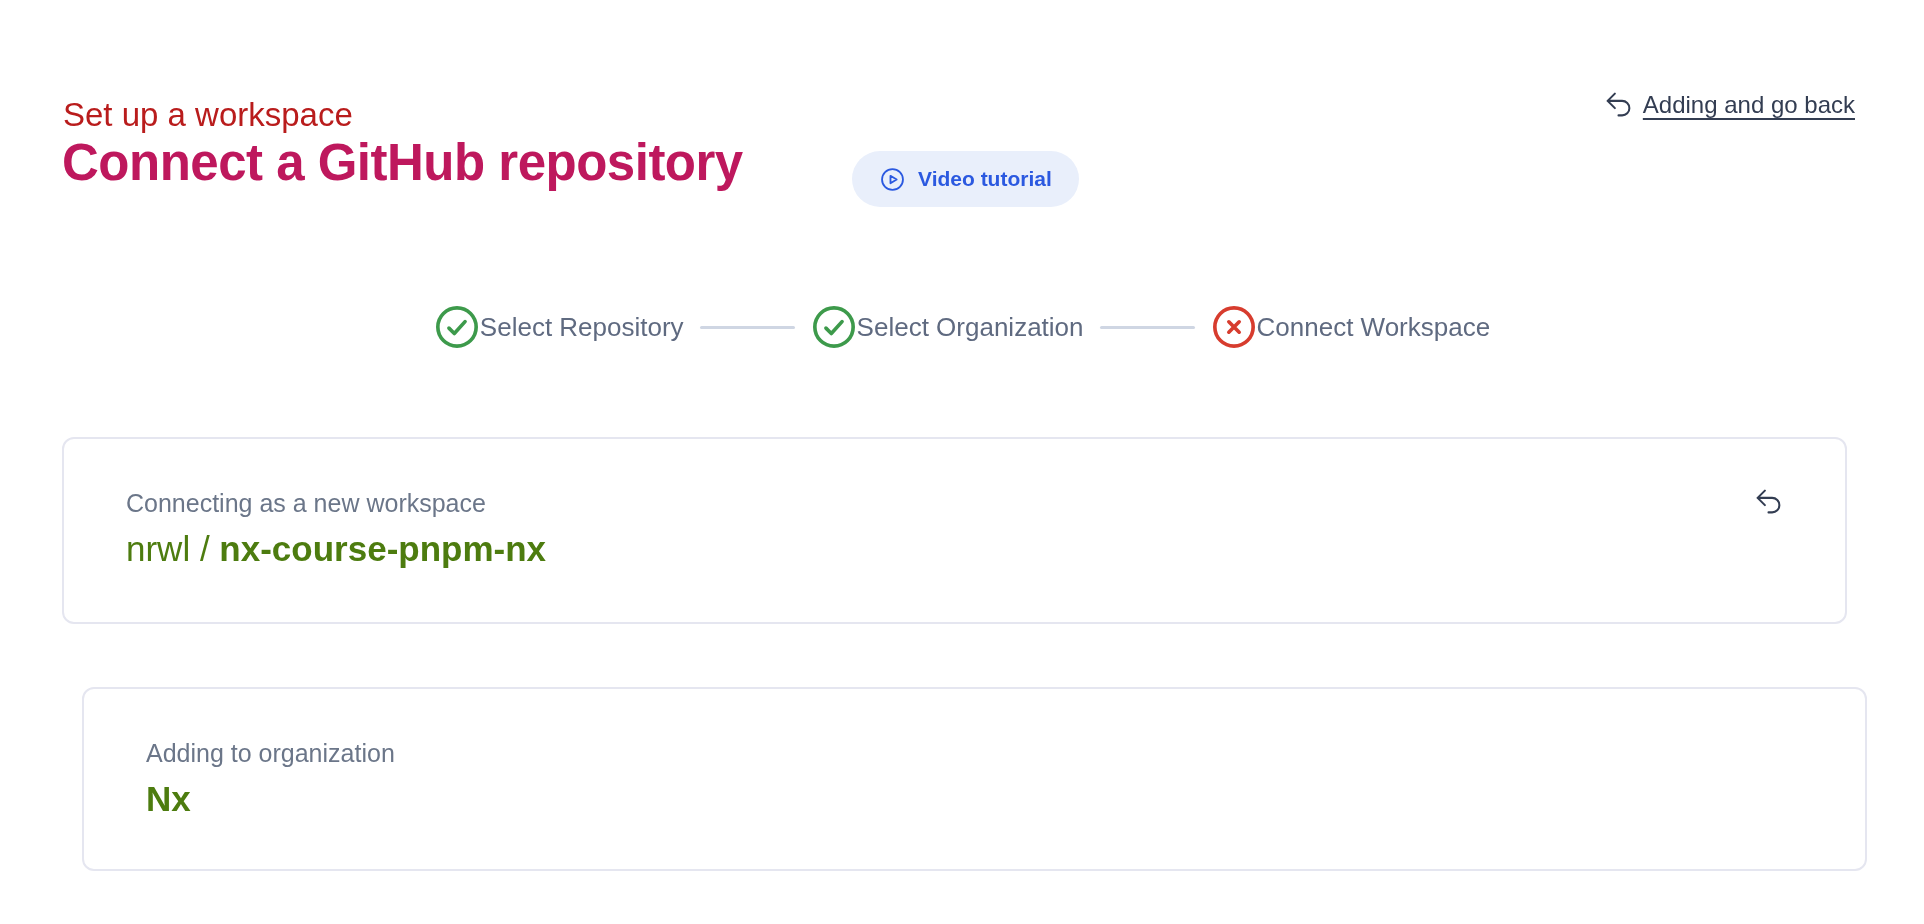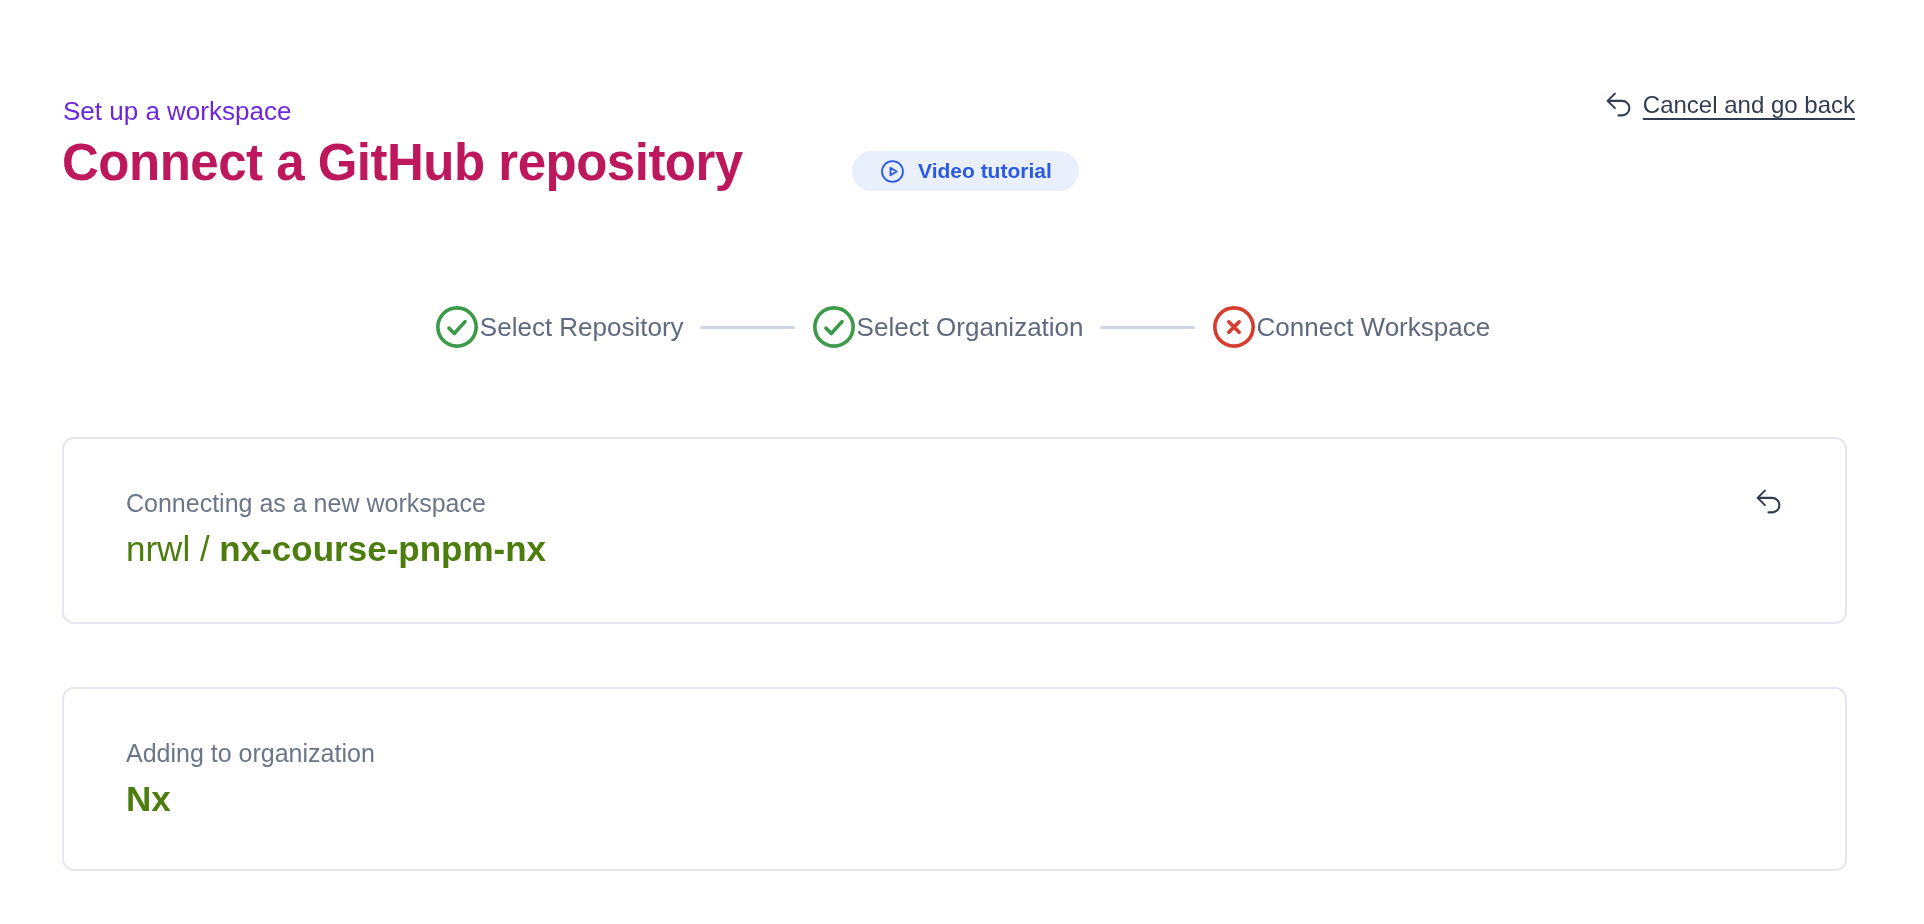--- a/index.html
+++ b/index.html
@@ -6,29 +6,29 @@
   body {
     width: 1924px; height: 924px;
     background: #ffffff;
     font-family: "Liberation Sans", sans-serif;
     position: relative;
     overflow: hidden;
     color: #171b31;
   }
   .eyebrow {
     position: absolute; left: 63px; top: 96px;
-    font-size: 26px; color: #6d28d9;
+    font-size: 33px; color: #b91c1c;
   }
   .page-title {
     position: absolute; left: 62px; top: 133px; margin: 0;
     font-size: 51px; font-weight: 700; letter-spacing: -0.5px;
     color: #be185d;
   }
   .video-pill {
-    position: absolute; left: 852px; top: 151px; height: 40px;
+    position: absolute; left: 852px; top: 151px; height: 56px;
     border-radius: 28px; background: #e9effb; color: #2b59e0;
     display: flex; align-items: center; gap: 12px; padding: 0 27px;
     font-size: 21px; font-weight: 700; cursor: pointer; box-sizing: border-box;
   }
   .video-pill svg { width: 27px; height: 27px; display: block; }
   .link-row {
     display: flex; align-items: center; gap: 10px;
     color: #333d52; font-size: 24px; cursor: pointer; white-space: nowrap;
   }
   .link-row svg { width: 29px; height: 29px; display: block; flex: none; }
@@ -50,21 +50,21 @@
   .step-connector {
     width: 95px; height: 3px; background: #cfd6e3;
     margin: 0 16px; border-radius: 2px; flex: none;
   }
   .card {
     position: absolute; left: 62px; width: 1785px;
     background: #ffffff; border: 2px solid #e5e6f0; border-radius: 12px;
     box-sizing: border-box;
   }
   .card-workspace { top: 437px; height: 187px; }
-  .card-organization { top: 687px; height: 184px; }
+  .card-organization { top: 687px; height: 184px; margin-left: 20px; }
   .card-label {
     position: absolute; left: 62px; top: 50px;
     font-size: 25px; color: #6b7689;
   }
   .card-value {
     position: absolute; left: 62px; top: 90px;
     font-size: 35px; color: #4d7c0f; font-weight: 400;
   }
   .card-value .value-bold { font-weight: 700; }
   .card-action { position: absolute; top: 48px; right: 62px; }
@@ -81,21 +81,21 @@
     <circle cx="12" cy="12" r="9.3"></circle>
     <path d="M10.2 8.7l5.5 3.3-5.5 3.3z"></path>
   </svg>
   <span>Video tutorial</span>
 </div>
 
 <div class="link-row cancel-link">
   <svg viewBox="0 0 24 24" fill="none" stroke="#333d52" stroke-width="1.7" stroke-linecap="round" stroke-linejoin="round">
     <path d="M9 15L3 9m0 0l6-6M3 9h12a6 6 0 010 12h-3"></path>
   </svg>
-  <span class="link-label">Cancel and go back</span>
+  <span class="link-label">Adding and go back</span>
 </div>
 
 <div class="stepper">
   <div class="step">
     <svg viewBox="0 0 24 24" fill="none" stroke="#3d9a4b" stroke-width="1.9" stroke-linecap="round" stroke-linejoin="round">
       <circle cx="12" cy="12" r="10"></circle>
       <path d="M7.8 12.6l2.8 2.8 5.6-6.2"></path>
     </svg>
     <span>Select Repository</span>
   </div>

